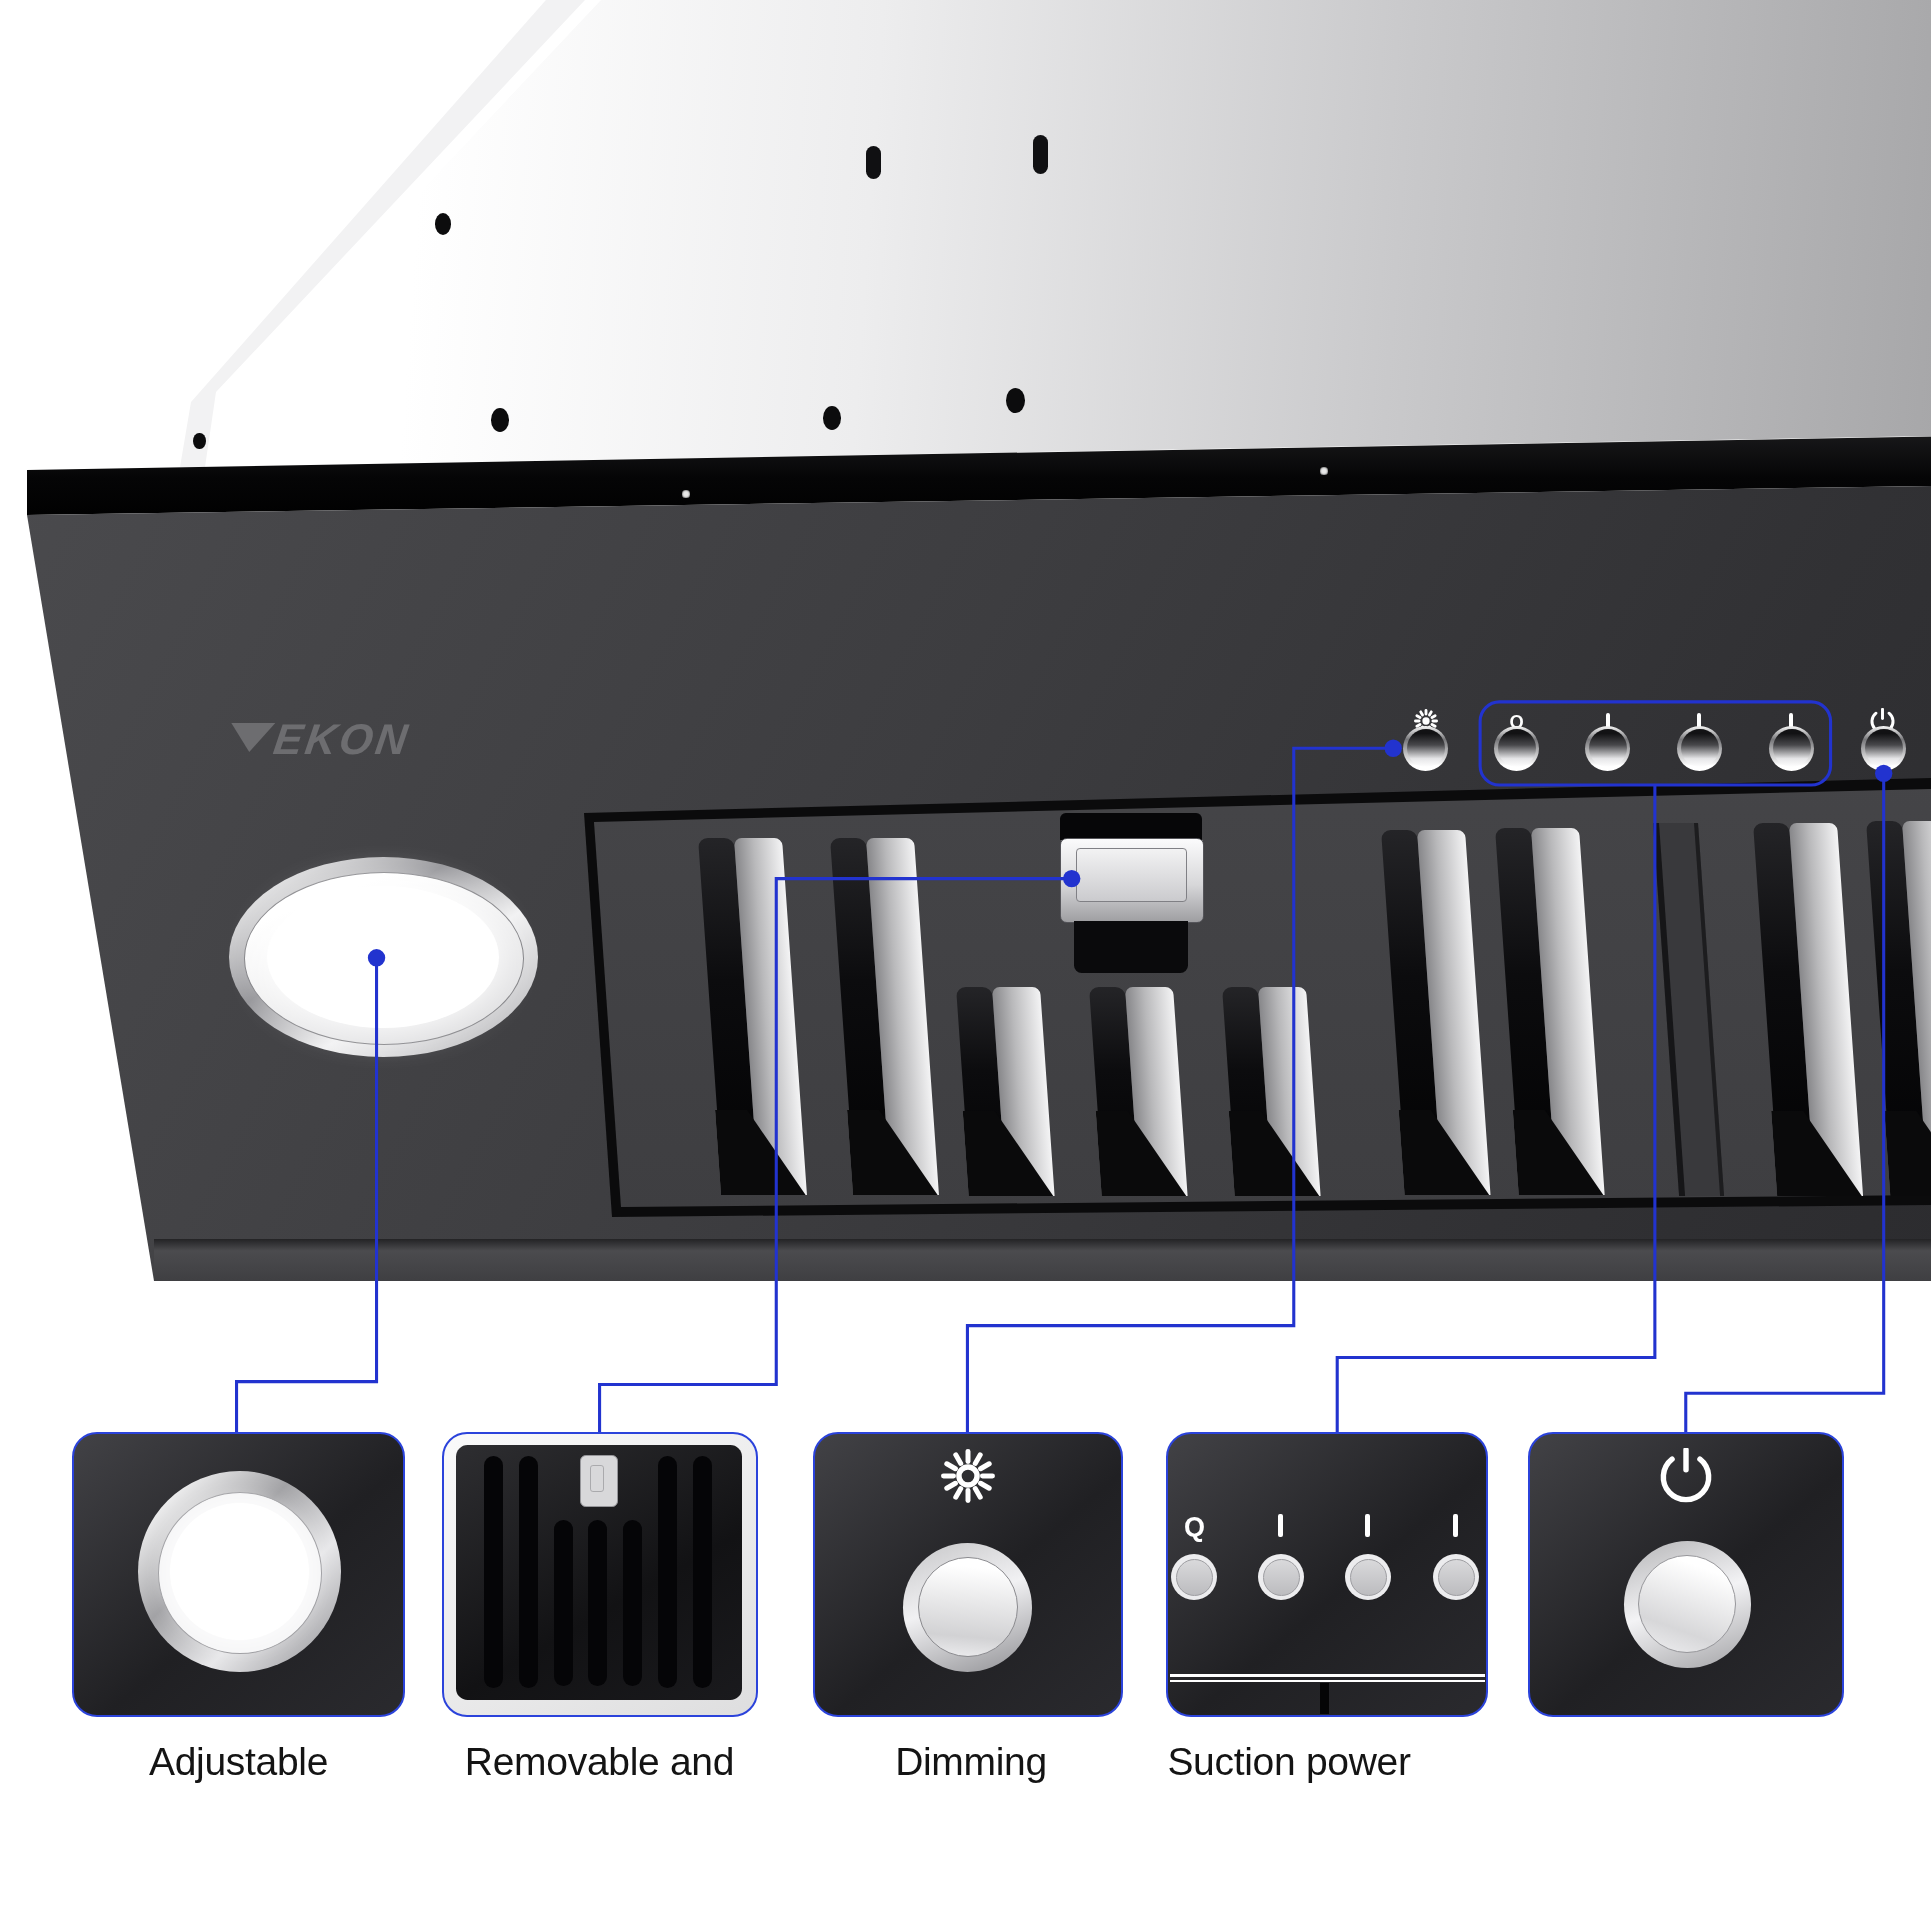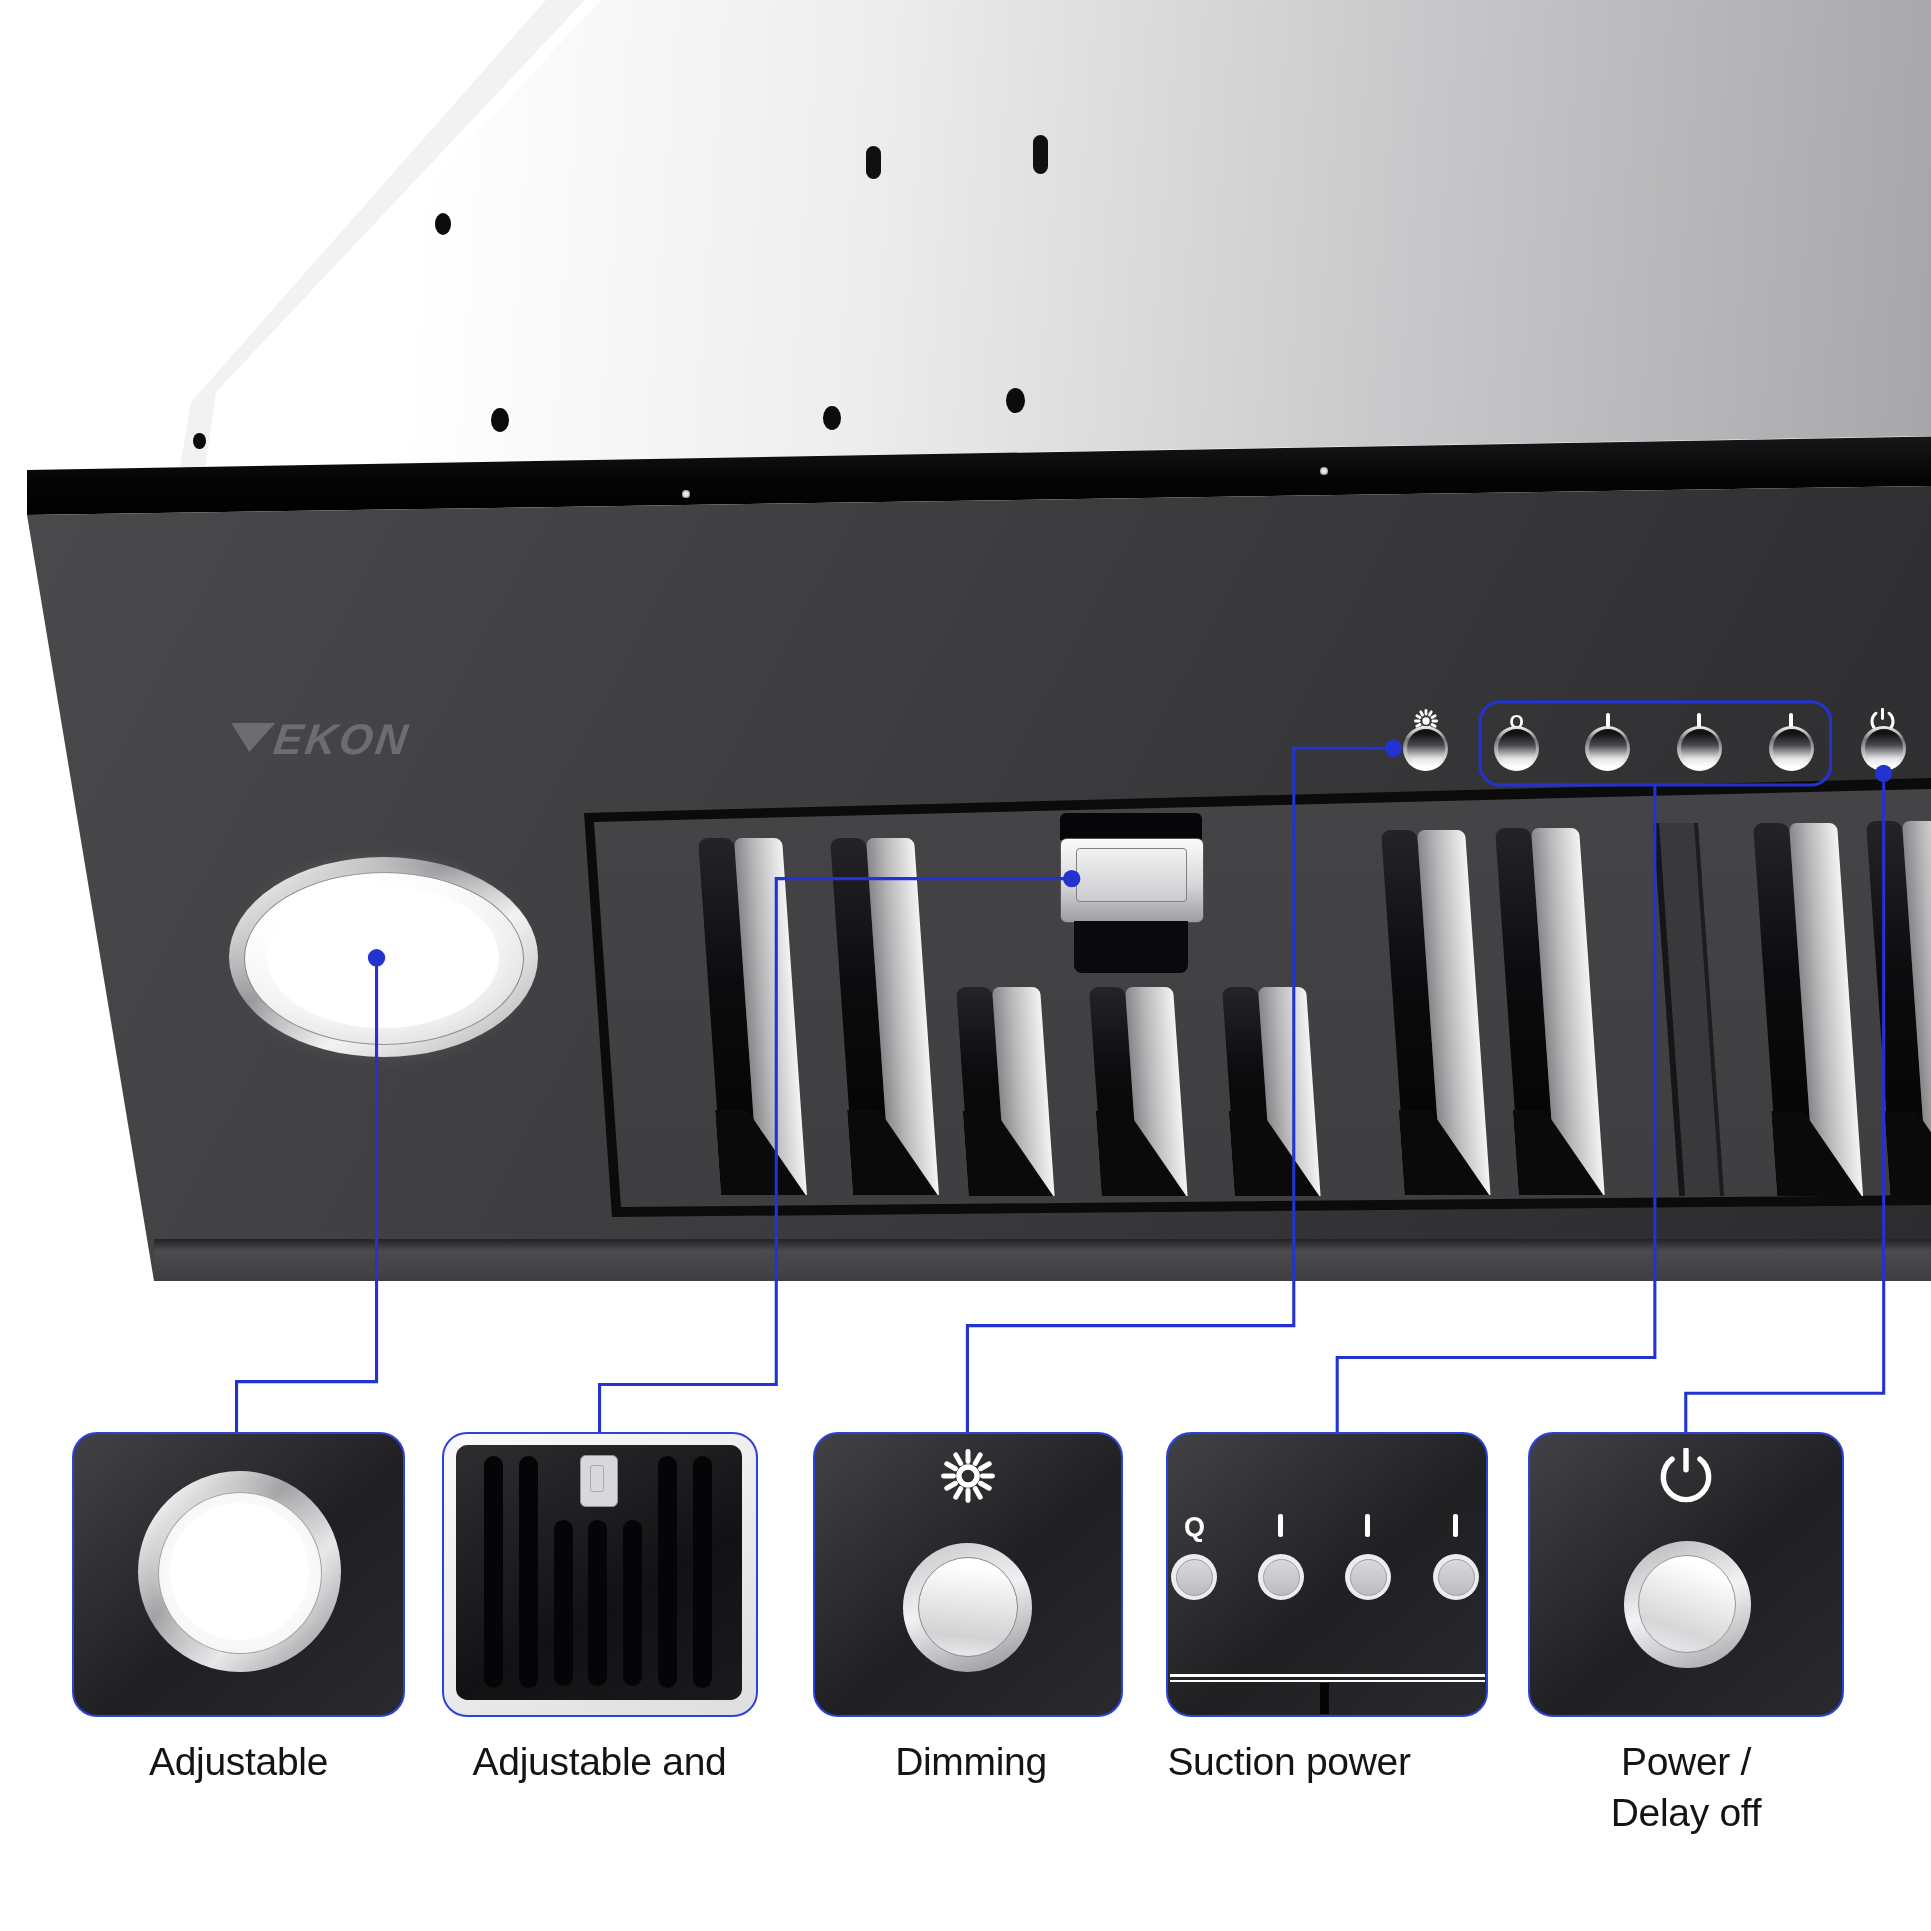--- a/index.html
+++ b/index.html
@@ -318,27 +318,23 @@
     <path d="M 15.4 -19.7 A 25 25 0 1 1 -15.4 -19.7" fill="none" stroke="#ffffff" stroke-width="6" stroke-linecap="round"></path>
     <line x1="0" y1="-30" x2="0" y2="-8" stroke="#ffffff" stroke-width="6" stroke-linecap="round"></line>
   </svg>
   <div class="abs b5-btn-outer"></div>
   <div class="abs b5-btn-inner"></div>
 
   <div class="abs card-label" style="left:72px;width:333px;">
     <div>Adjustable</div>
   </div>
   <div class="abs card-label" style="left:392px;width:415px;">
-    <div>Adjustable and</div>
+    <div>Removable and</div>
   </div>
   <div class="abs card-label" style="left:816px;width:310px;">
     <div>Dimming</div>
   </div>
   <div class="abs card-label" style="left:1128px;width:322px;">
     <div>Suction power</div>
   </div>
-  <div class="abs card-label" style="left:1528px;width:316px;">
-    <div>Power /</div>
-      <div>Delay off</div>
-  </div>
 
 </div>
 
 
 </body></html>

